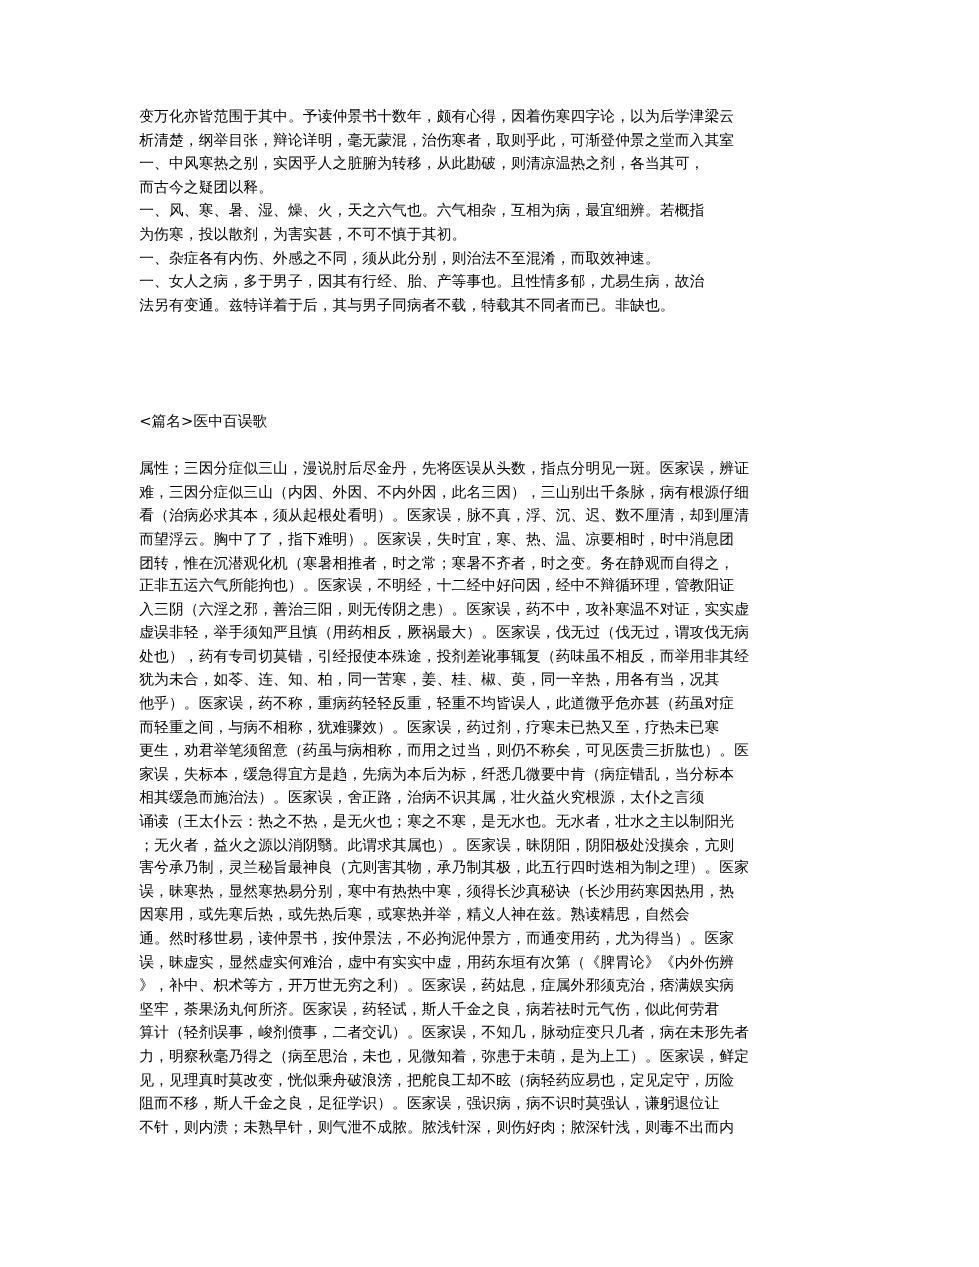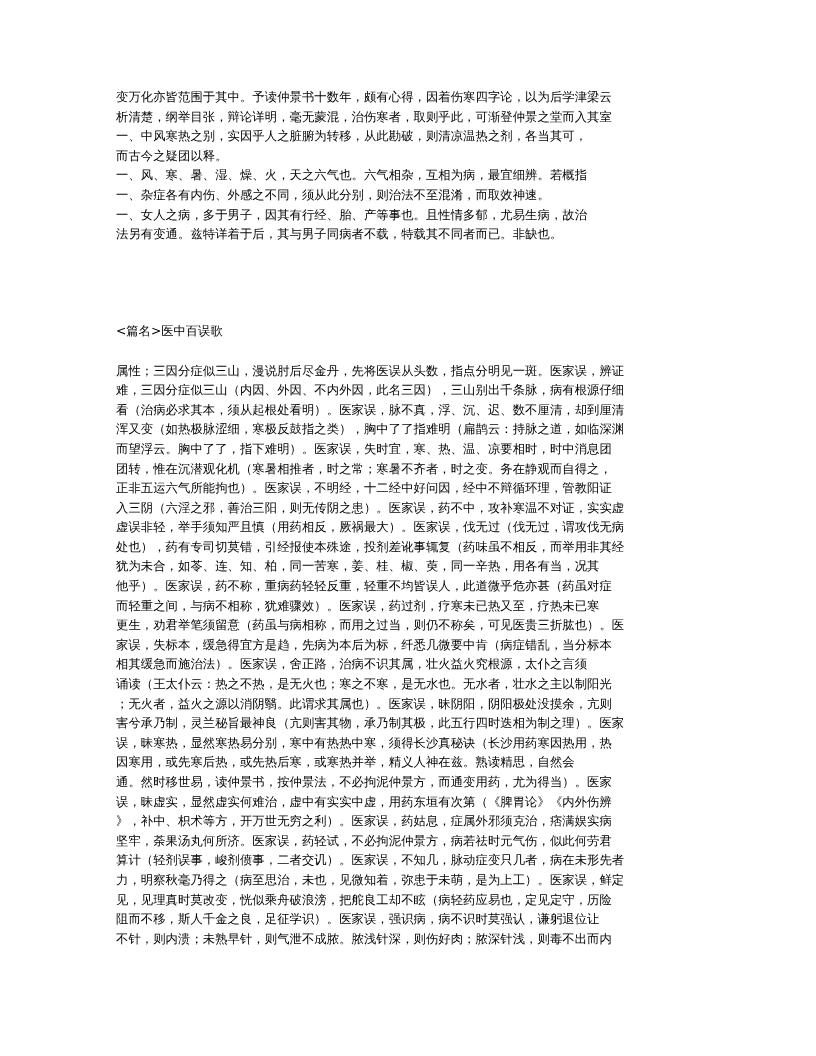--- a/index.html
+++ b/index.html
@@ -53,60 +53,60 @@
 <body>
 
 <div class="page">
 
   <div class="doc-block">
     <p class="para">变万化亦皆范围于其中。予读仲景书十数年，颇有心得，因着伤寒四字论，以为后学津梁云</p>
     <p class="para">析清楚，纲举目张，辩论详明，毫无蒙混，治伤寒者，取则乎此，可渐登仲景之堂而入其室</p>
     <p class="para">一、中风寒热之别，实因乎人之脏腑为转移，从此勘破，则清凉温热之剂，各当其可，</p>
     <p class="para">而古今之疑团以释。</p>
     <p class="para">一、风、寒、暑、湿、燥、火，天之六气也。六气相杂，互相为病，最宜细辨。若概指</p>
+    <p class="para">为伤寒，投以散剂，为害实甚，不可不慎于其初。</p>
     <p class="para">一、杂症各有内伤、外感之不同，须从此分别，则治法不至混淆，而取效神速。</p>
     <p class="para">一、女人之病，多于男子，因其有行经、胎、产等事也。且性情多郁，尤易生病，故治</p>
     <p class="para">法另有变通。兹特详着于后，其与男子同病者不载，特载其不同者而已。非缺也。</p>
   </div>
 
   <div class="gap-large"></div>
 
 
   <div class="gap-small"></div>
 
   <p class="heading-line">&lt;篇名&gt;医中百误歌</p>
 
   <div class="gap-small"></div>
 
   <div class="doc-block">
     <p class="body-flow">属性；三因分症似三山，漫说肘后尽金丹，先将医误从头数，指点分明见一斑。医家误，辨证</p>
     <p class="body-flow">难，三因分症似三山（内因、外因、不内外因，此名三因），三山别出千条脉，病有根源仔细</p>
     <p class="body-flow">看（治病必求其本，须从起根处看明）。医家误，脉不真，浮、沉、迟、数不厘清，却到厘清</p>
-    <p class="body-flow">浑又变（如热极脉涩细，寒极反鼓指之类），胸中了了指难明（扁鹊云：持脉之道，如临深渊</p>
     <p class="body-flow">而望浮云。胸中了了，指下难明）。医家误，失时宜，寒、热、温、凉要相时，时中消息团</p>
     <p class="body-flow">团转，惟在沉潜观化机（寒暑相推者，时之常；寒暑不齐者，时之变。务在静观而自得之，</p>
     <p class="body-flow">正非五运六气所能拘也）。医家误，不明经，十二经中好问因，经中不辩循环理，管教阳证</p>
     <p class="body-flow">入三阴（六淫之邪，善治三阳，则无传阴之患）。医家误，药不中，攻补寒温不对证，实实虚</p>
     <p class="body-flow">虚误非轻，举手须知严且慎（用药相反，厥祸最大）。医家误，伐无过（伐无过，谓攻伐无病</p>
     <p class="body-flow">处也），药有专司切莫错，引经报使本殊途，投剂差讹事辄复（药味虽不相反，而举用非其经</p>
     <p class="body-flow">犹为未合，如苓、连、知、柏，同一苦寒，姜、桂、椒、萸，同一辛热，用各有当，况其</p>
     <p class="body-flow">他乎）。医家误，药不称，重病药轻轻反重，轻重不均皆误人，此道微乎危亦甚（药虽对症</p>
     <p class="body-flow">而轻重之间，与病不相称，犹难骤效）。医家误，药过剂，疗寒未已热又至，疗热未已寒</p>
     <p class="body-flow">更生，劝君举笔须留意（药虽与病相称，而用之过当，则仍不称矣，可见医贵三折肱也）。医</p>
     <p class="body-flow">家误，失标本，缓急得宜方是趋，先病为本后为标，纤悉几微要中肯（病症错乱，当分标本</p>
     <p class="body-flow">相其缓急而施治法）。医家误，舍正路，治病不识其属，壮火益火究根源，太仆之言须</p>
     <p class="body-flow">诵读（王太仆云：热之不热，是无火也；寒之不寒，是无水也。无水者，壮水之主以制阳光</p>
     <p class="body-flow">；无火者，益火之源以消阴翳。此谓求其属也）。医家误，昧阴阳，阴阳极处没摸余，亢则</p>
     <p class="body-flow">害兮承乃制，灵兰秘旨最神良（亢则害其物，承乃制其极，此五行四时迭相为制之理）。医家</p>
     <p class="body-flow">误，昧寒热，显然寒热易分别，寒中有热热中寒，须得长沙真秘诀（长沙用药寒因热用，热</p>
     <p class="body-flow">因寒用，或先寒后热，或先热后寒，或寒热并举，精义人神在兹。熟读精思，自然会</p>
     <p class="body-flow">通。然时移世易，读仲景书，按仲景法，不必拘泥仲景方，而通变用药，尤为得当）。医家</p>
     <p class="body-flow">误，昧虚实，显然虚实何难治，虚中有实实中虚，用药东垣有次第（《脾胃论》《内外伤辨</p>
     <p class="body-flow">》，补中、枳术等方，开万世无穷之利）。医家误，药姑息，症属外邪须克治，痞满娱实病</p>
-    <p class="body-flow">坚牢，荼果汤丸何所济。医家误，药轻试，不必拘泥仲景方，病若祛时元气伤，似此何劳君</p>
+    <p class="body-flow">坚牢，荼果汤丸何所济。医家误，药轻试，斯人千金之良，病若祛时元气伤，似此何劳君</p>
     <p class="body-flow">算计（轻剂误事，峻剂偾事，二者交讥）。医家误，不知几，脉动症变只几者，病在未形先者</p>
     <p class="body-flow">力，明察秋毫乃得之（病至思治，未也，见微知着，弥患于未萌，是为上工）。医家误，鲜定</p>
     <p class="body-flow">见，见理真时莫改变，恍似乘舟破浪滂，把舵良工却不眩（病轻药应易也，定见定守，历险</p>
     <p class="body-flow">阻而不移，斯人千金之良，足征学识）。医家误，强识病，病不识时莫强认，谦躬退位让</p>
     <p class="body-flow">不针，则内溃；未熟早针，则气泄不成脓。脓浅针深，则伤好肉；脓深针浅，则毒不出而内</p>
     <p class="body-flow"></p>
     <p class="body-flow"></p>
     <p class="body-flow"></p>
   </div>
 

